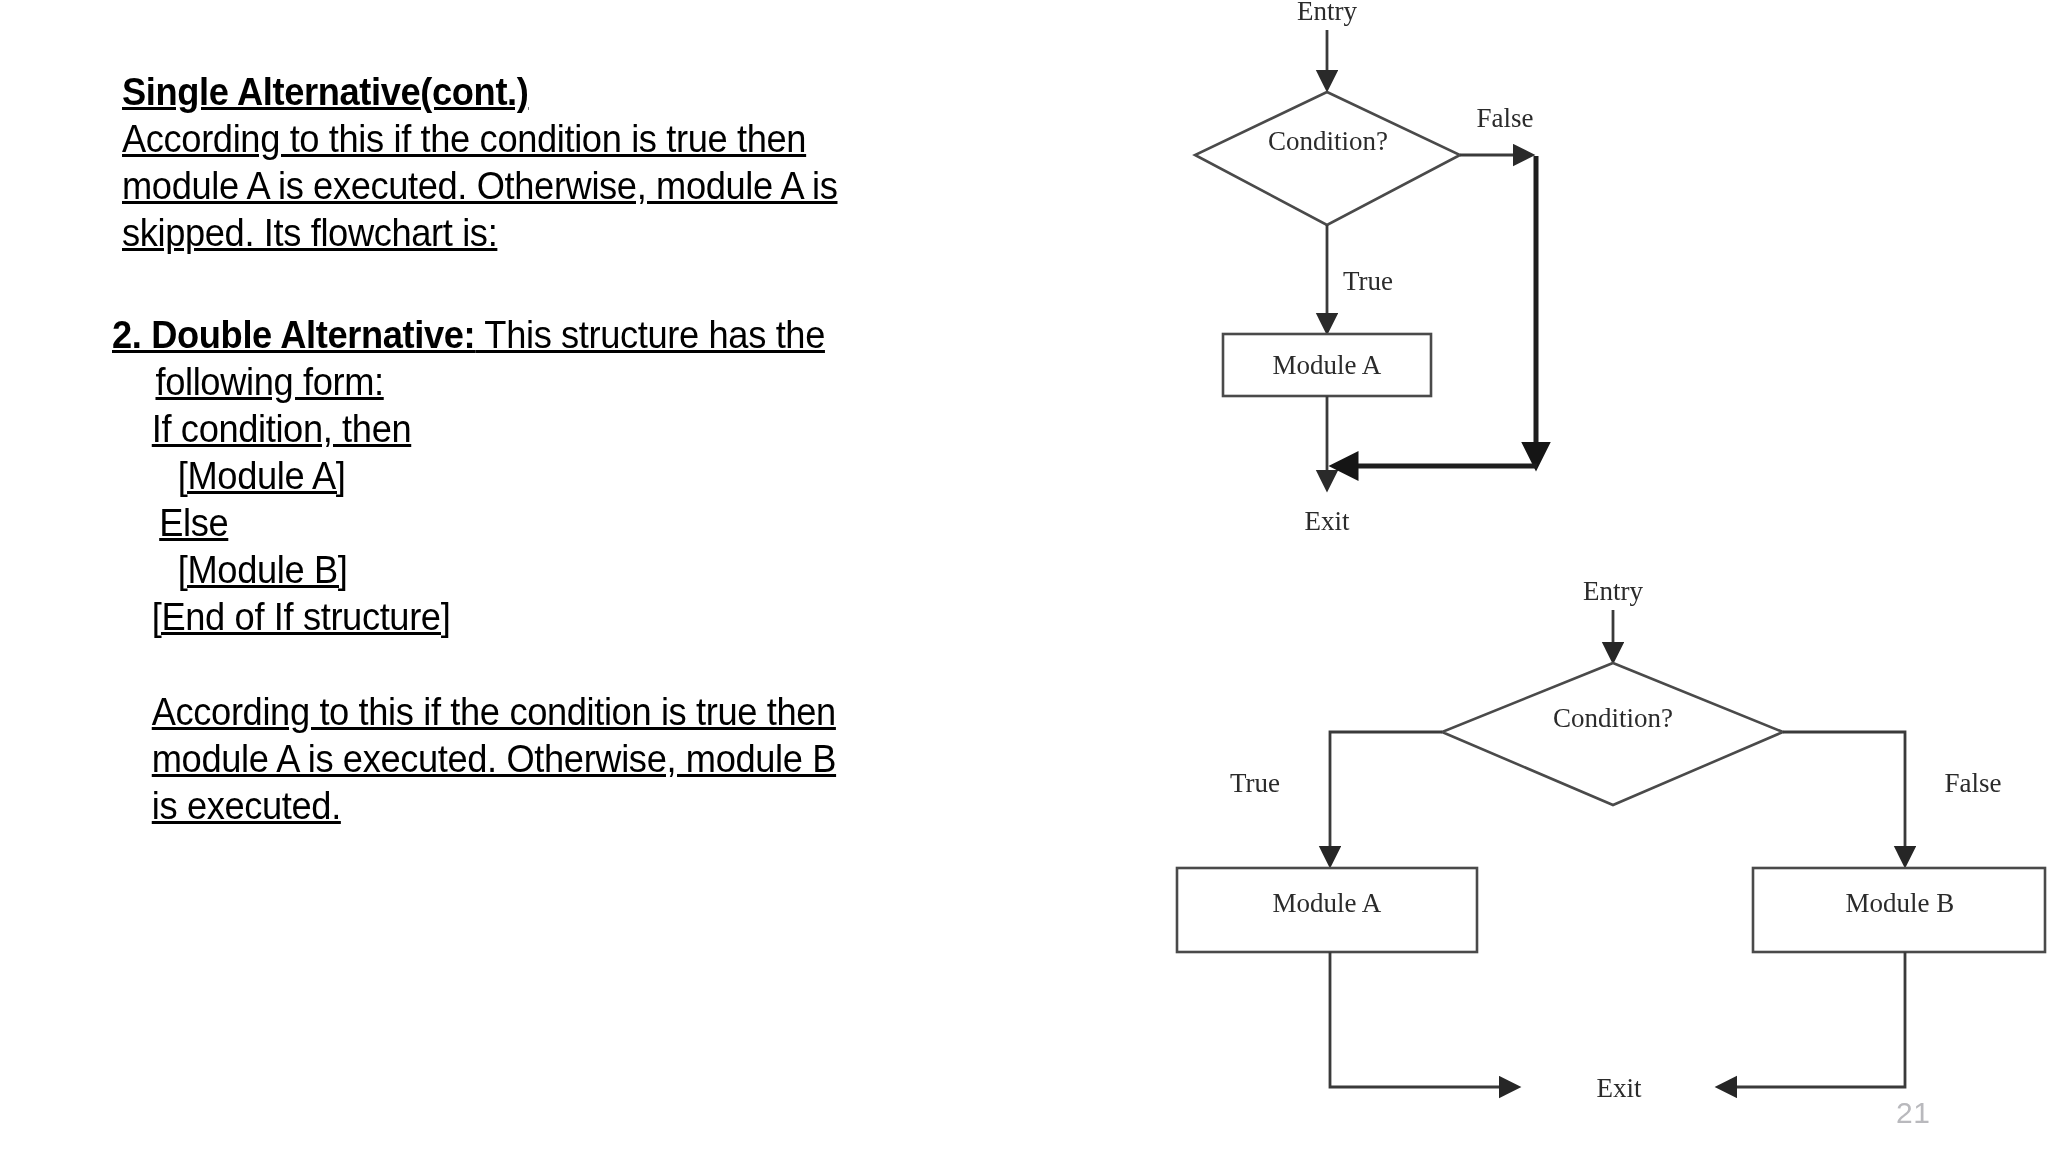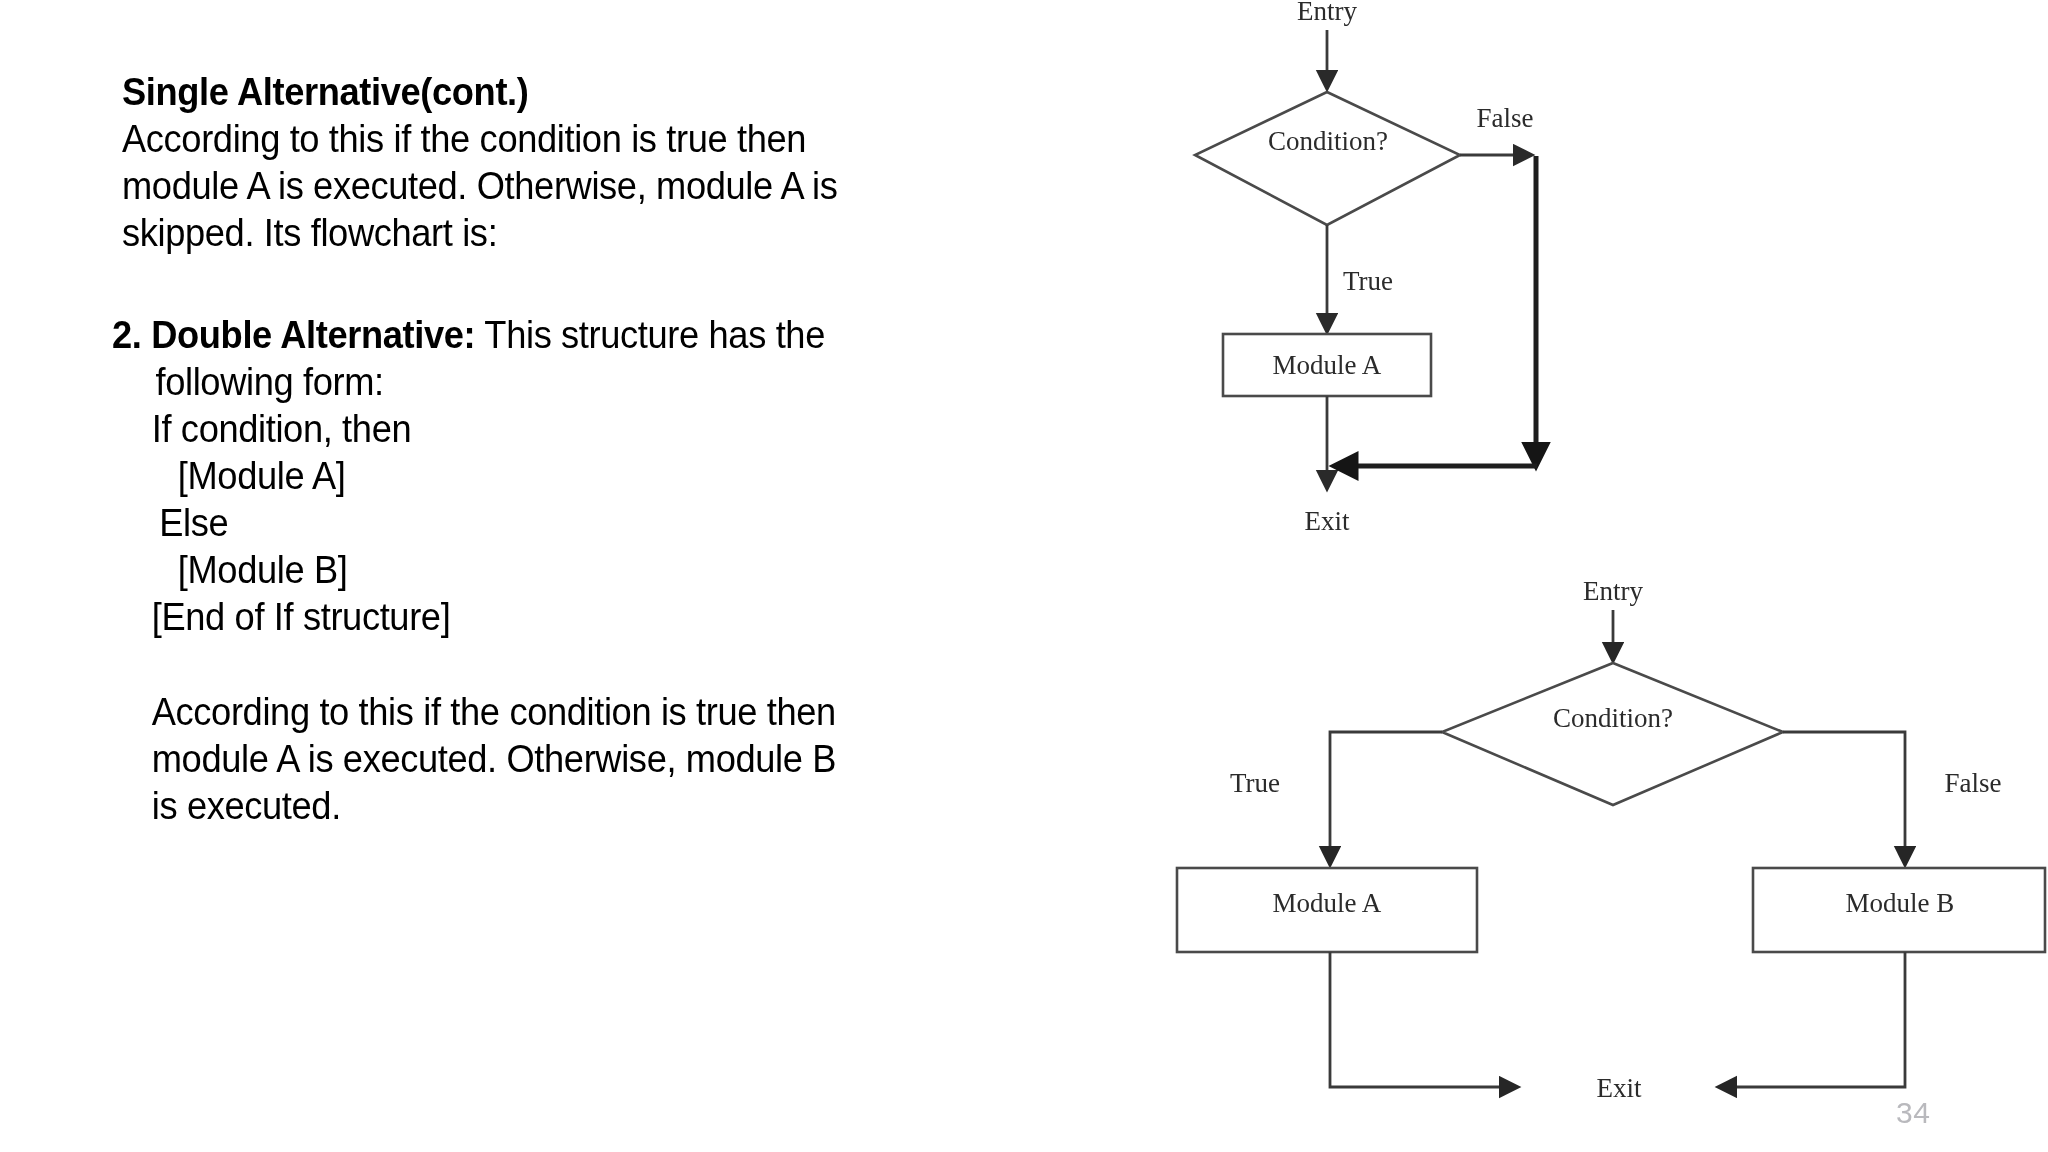--- a/index.html
+++ b/index.html
@@ -15,20 +15,21 @@
     font-family: "Liberation Sans", sans-serif;
     -webkit-font-smoothing: antialiased;
   }
 
   
   #slide-text {
     position: absolute;
     left: 122px;
     top: 68px;
     width: 790px;
+    text-decoration: underline;
   }
   .txt-line {
     font-family: "Liberation Sans", sans-serif;
     font-size: 39px;
     line-height: 47px;
     color: #000000;
     white-space: pre;
     letter-spacing: -0.4px;
     transform: scaleX(0.93);
     transform-origin: left center;
@@ -190,13 +191,13 @@
     <text class="fc-label" x="755" y="352" text-anchor="middle">Module B</text>
 
     <path class="fc-line" d="M185,392 L185,527 L368,527" marker-end="url(#ah2)"></path>
 
     <path class="fc-line" d="M760,392 L760,527 L578,527" marker-end="url(#ah2)"></path>
 
     <text class="fc-label" x="474" y="537" text-anchor="middle">Exit</text>
   </svg>
 </div>
 
-<div id="page-number">34</div>
+<div id="page-number">21</div>
 
 </body></html>

